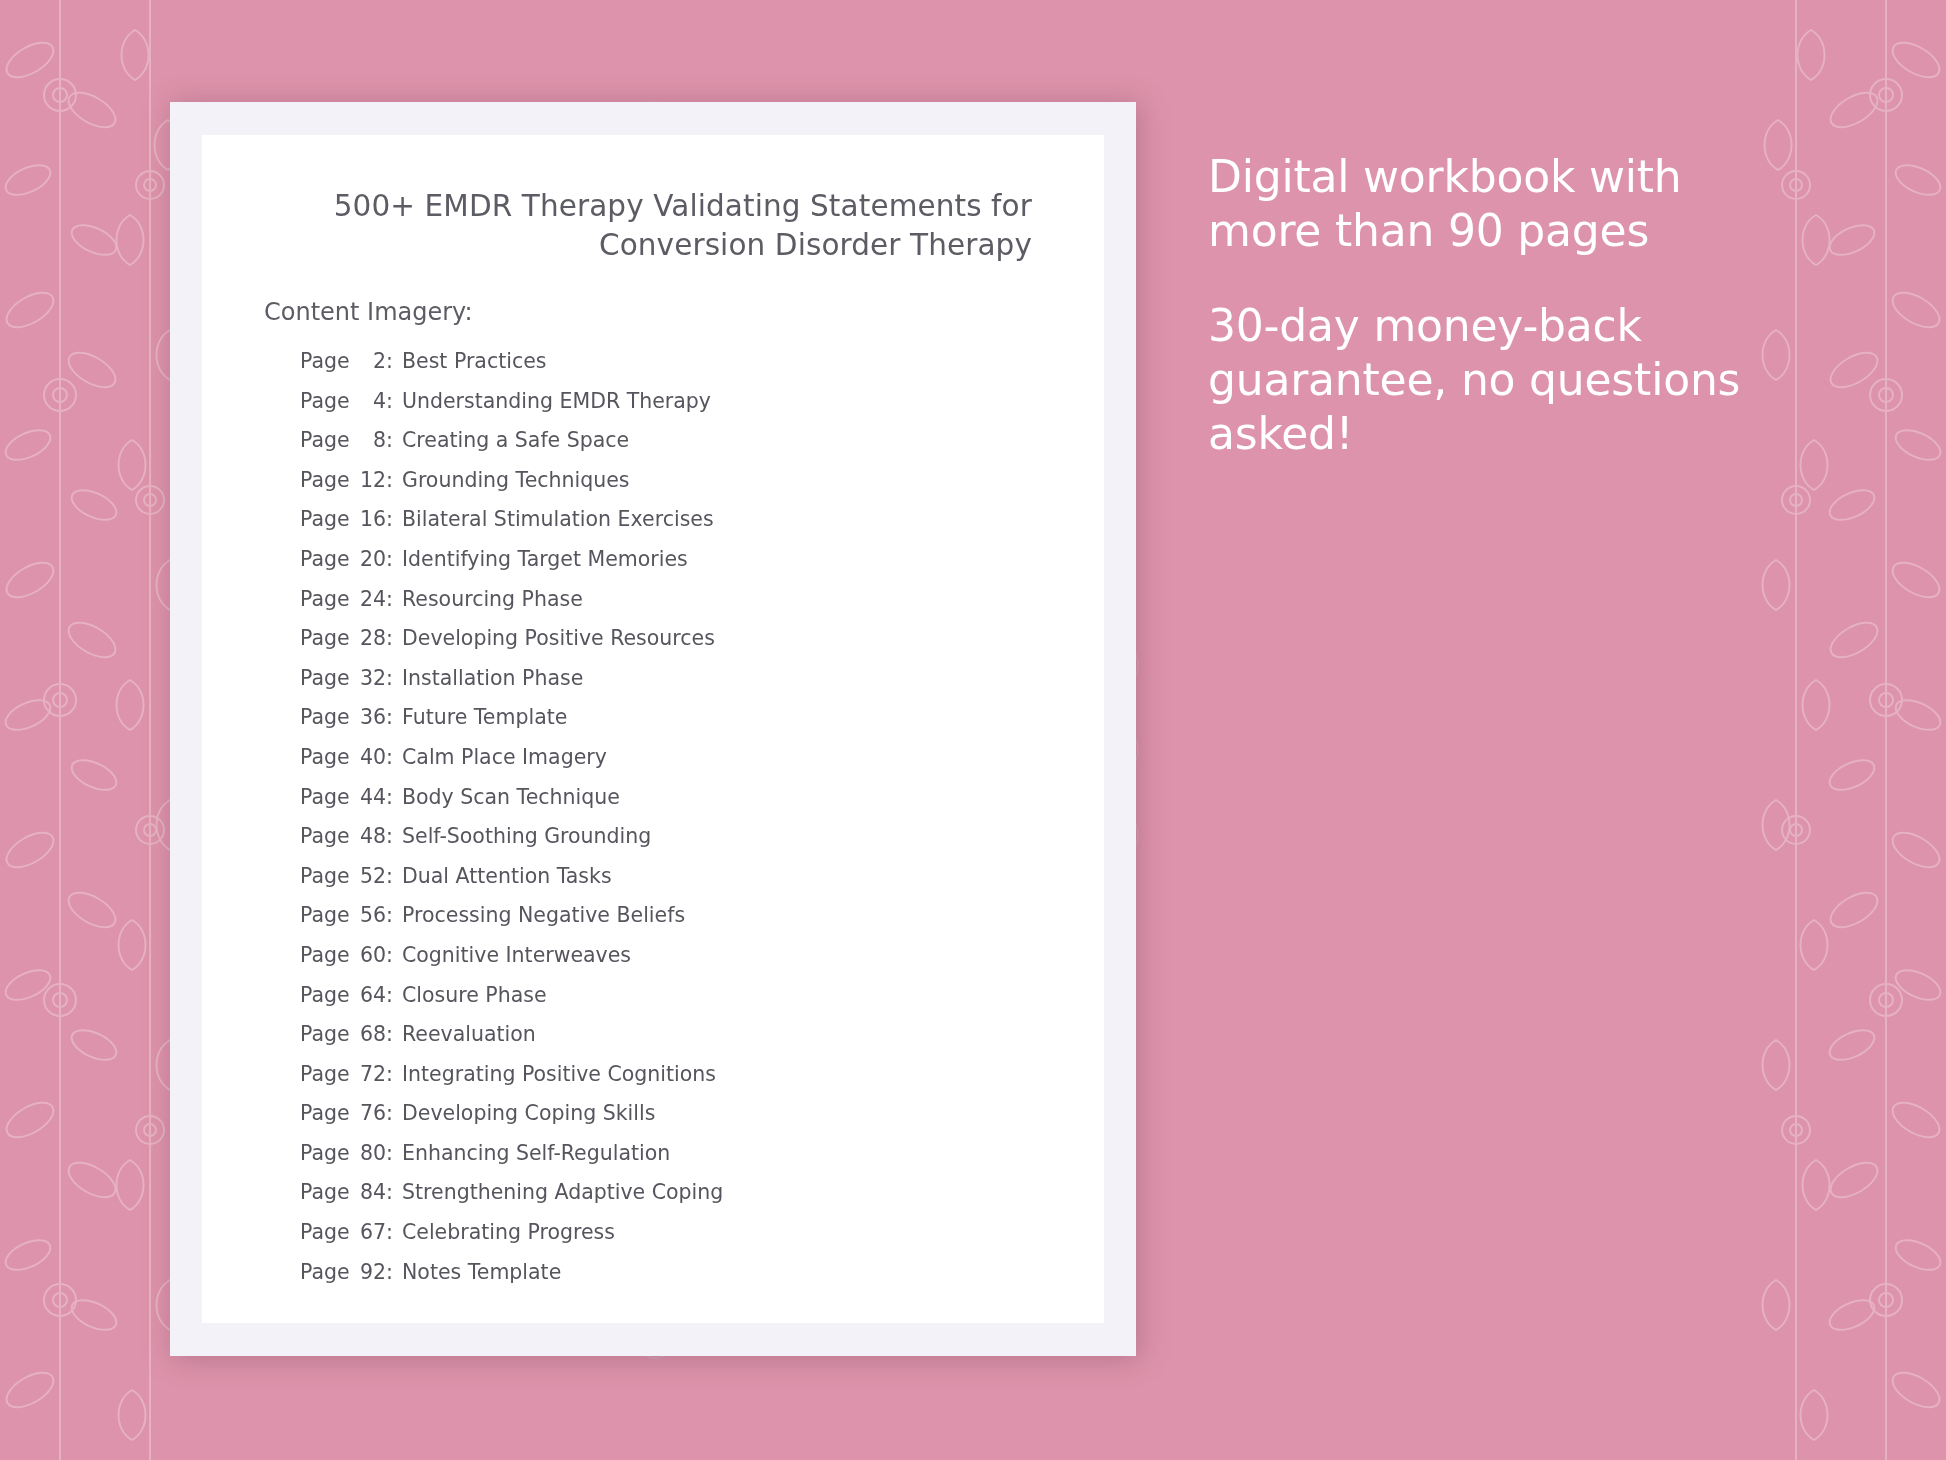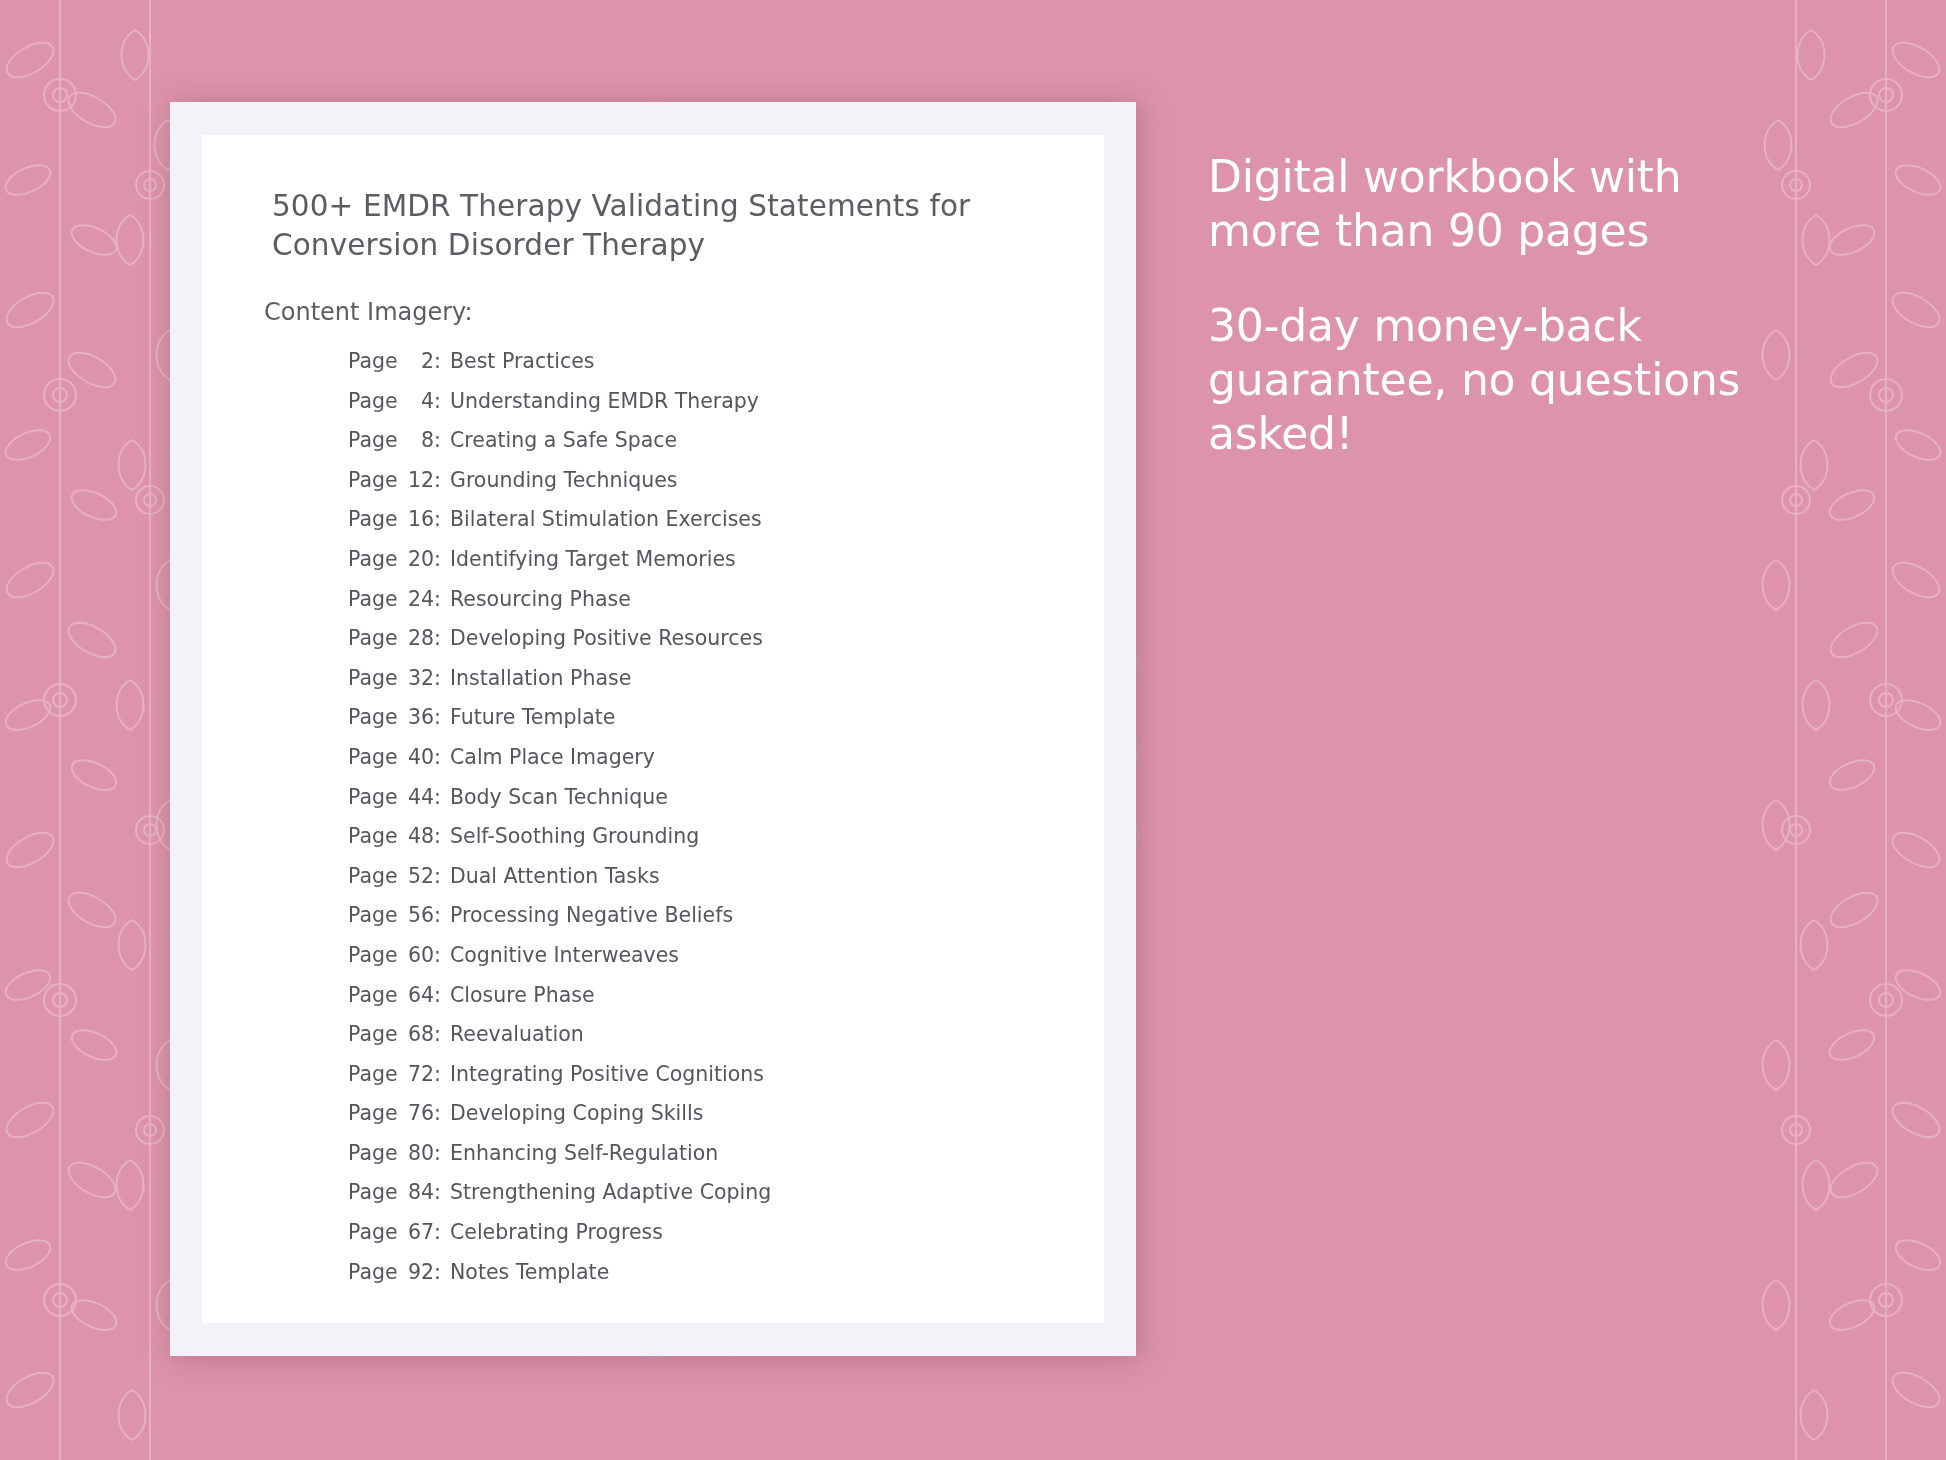--- a/index.html
+++ b/index.html
@@ -64,21 +64,21 @@
     position: absolute;
     opacity: 0.30;
     pointer-events: none;
   }
 
   .doc-title {
     position: absolute;
     left: 70px;
     top: 52px;
     width: 760px;
-    text-align: left;
+    text-align: right;
     font-size: 29.5px;
     line-height: 1.33;
     color: #5c5c64;
     font-family: "DejaVu Sans", sans-serif;
     font-weight: 400;
     letter-spacing: 0.1px;
   }
   .overview-label {
     position: absolute;
     left: 62px;
@@ -98,21 +98,20 @@
     align-items: baseline;
     height: 39.6px;
     font-size: 20.5px;
     color: #55555d;
     font-family: "DejaVu Sans", sans-serif;
     white-space: nowrap;
   }
   .toc-page {
     display: inline-block;
     width: 52px;
-    margin-left: 48px;
   }
   .toc-num {
     display: inline-block;
     width: 34px;
     text-align: right;
   }
   .toc-colon {
     display: inline-block;
     width: 16px;
   }

